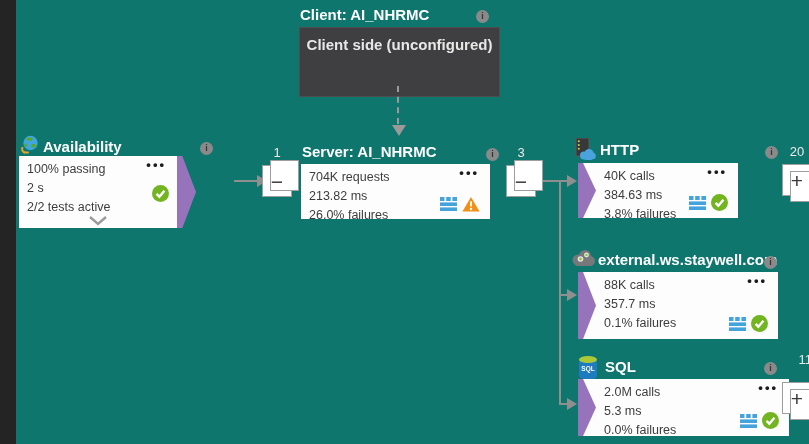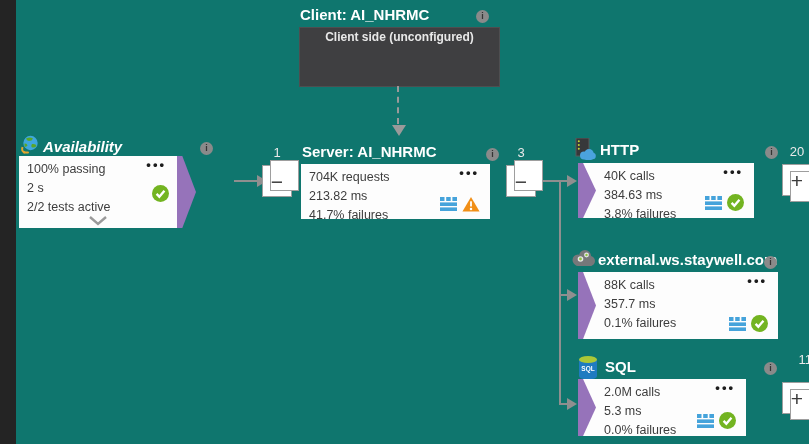--- a/index.html
+++ b/index.html
@@ -5,23 +5,23 @@
   html,body{margin:0;padding:0;background:#242424;font-family:"Liberation Sans",sans-serif;}
   .canvas{position:relative;width:809px;height:444px;background:#0f766e;overflow:hidden;margin-left:16px;}
 
   .node-title{position:absolute;color:#ffffff;font-size:15px;font-weight:600;white-space:nowrap;}
   .count-label{position:absolute;color:#e9e9e9;font-size:13px;text-align:center;width:30px;}
 
   .info{position:absolute;width:13px;height:13px;border-radius:50%;background:#8a8a8a;cursor:pointer;}
   .info::after{content:"i";position:absolute;left:0;right:0;top:0;bottom:0;color:#343434;
     font-size:9px;font-weight:bold;text-align:center;line-height:13px;}
 
-  .client-card{position:absolute;left:283px;top:27px;width:201px;height:60px;background:#3f3f41;
-    border:1px solid #4e4e50;box-sizing:border-box;color:#e8e8e8;font-size:12px;font-weight:600;
-    text-align:center;padding-top:2px;cursor:pointer;}
+  .client-card{position:absolute;left:283px;top:27px;width:201px;height:70px;background:#3f3f41;
+    border:1px solid #4e4e50;box-sizing:border-box;color:#e8e8e8;font-size:15px;font-weight:600;
+    text-align:center;padding-top:8px;cursor:pointer;}
 
   .card{position:absolute;background:#fdfdfd;cursor:pointer;}
   .metrics{position:absolute;left:0;top:0;right:0;padding:4px 8px 0 8px;}
   .metrics.indent{padding-left:26px;}
   .metric{height:19px;line-height:19px;font-size:12.5px;color:#3d3d3d;white-space:nowrap;}
 
   .ellipsis{position:absolute;top:1px;right:11px;font-size:13px;font-weight:bold;color:#1d1d1d;
     letter-spacing:2px;cursor:pointer;}
 
   .chev-out{position:absolute;right:-19px;top:0;bottom:0;width:19px;background:#9673ba;
@@ -65,21 +65,21 @@
   <div class="arrow-down" style="left:376px;top:125px;"></div>
 
   <svg class="abs" style="left:4px;top:135px;" width="19" height="19" viewBox="0 0 19 19">
     <circle cx="10.5" cy="8" r="7.2" fill="#3fa7dd"></circle>
     <path d="M6 3.5 Q10 1.5 13 3.5 Q12 6 9 6 Q6.5 5.5 6 3.5Z" fill="#5aa628"></path>
     <path d="M12 9 Q16 8.5 16.5 11 Q14 13.5 11.5 12 Q11 10 12 9Z" fill="#5aa628"></path>
     <path d="M4.5 8.5 Q7 8 7.5 10.5 Q6 12.5 4.5 11.5Z" fill="#5aa628"></path>
     <path d="M2.5 12 Q1 16.5 5 17.5" stroke="#e5a62e" stroke-width="2" fill="none"></path>
     <rect x="3" y="16.5" width="6" height="2" rx="1" fill="#e5a62e"></rect>
   </svg>
-  <div class="node-title" style="left:27px;top:138px;font-style:italic;">Availability</div>
+  <div class="node-title" style="left:27px;top:138px;">Availability</div>
   <span class="info" style="left:184px;top:142px;"></span>
 
   <div class="card" style="left:3px;top:156px;width:158px;height:72px;">
     <div class="chev-out"></div>
     <div class="metrics">
       <div class="metric">100% passing</div>
       <div class="metric">2 s</div>
       <div class="metric">2/2 tests active</div>
     </div>
     <span class="ellipsis">•••</span>
@@ -98,21 +98,21 @@
   <div class="stackbtn minus" style="left:246px;top:165px;">
     <span>−</span>
   </div>
 
   <div class="node-title" style="left:286px;top:143px;">Server: AI_NHRMC</div>
   <span class="info" style="left:470px;top:148px;"></span>
   <div class="card" style="left:285px;top:164px;width:189px;height:55px;">
     <div class="metrics">
       <div class="metric">704K requests</div>
       <div class="metric">213.82 ms</div>
-      <div class="metric">41.7% failures</div>
+      <div class="metric">26.0% failures</div>
     </div>
     <span class="ellipsis">•••</span>
     <div class="status-row">
       <svg width="17" height="14" viewBox="0 0 17 14">
         <rect x="0" y="0" width="4.5" height="4" fill="#45a3db"></rect>
           <rect x="6.2" y="0" width="4.5" height="4" fill="#45a3db"></rect>
           <rect x="12.4" y="0" width="4.6" height="4" fill="#45a3db"></rect>
         <rect x="0" y="5.4" width="17" height="3.6" fill="#45a3db"></rect>
           <rect x="0" y="10.4" width="17" height="3.6" fill="#45a3db"></rect>
       </svg>
@@ -142,21 +142,21 @@
     <circle cx="6.8" cy="3.2" r="1" fill="#c6d832"></circle>
       <circle cx="6.8" cy="7" r="1" fill="#c6d832"></circle>
       <circle cx="6.8" cy="10.8" r="1" fill="#c6d832"></circle>
     <circle cx="12" cy="17.5" r="4" fill="#4ba3dd"></circle>
       <circle cx="17" cy="15.8" r="4.8" fill="#4ba3dd"></circle>
     <circle cx="20.5" cy="18" r="3.3" fill="#4ba3dd"></circle>
       <rect x="12" y="17" width="9" height="5" rx="2.2" fill="#4ba3dd"></rect>
   </svg>
   <div class="node-title" style="left:584px;top:141px;">HTTP</div>
   <span class="info" style="left:749px;top:146px;"></span>
-  <div class="card" style="left:562px;top:163px;width:160px;height:55px;padding-left:16px;">
+  <div class="card" style="left:562px;top:163px;width:160px;height:55px;">
     <div class="chev-in"></div>
     <div class="metrics indent">
       <div class="metric">40K calls</div>
       <div class="metric">384.63 ms</div>
       <div class="metric">3.8% failures</div>
     </div>
     <span class="ellipsis">•••</span>
     <div class="status-row">
       <svg width="17" height="14" viewBox="0 0 17 14">
         <rect x="0" y="0" width="4.5" height="4" fill="#45a3db"></rect>
@@ -211,21 +211,21 @@
     </div>
   </div>
 
   <svg class="abs" style="left:561px;top:355px;" width="22" height="26" viewBox="0 0 22 26">
     <path d="M2 4.5 L2 21 A9 3.6 0 0 0 20 21 L20 4.5 Z" fill="#1f7bc0"></path>
     <ellipse cx="11" cy="4.5" rx="9" ry="3.6" fill="#abc837"></ellipse>
     <text x="11" y="16" text-anchor="middle" font-size="6.5" font-weight="bold" fill="#ffffff" font-family="Liberation Sans, sans-serif">SQL</text>
   </svg>
   <div class="node-title" style="left:589px;top:358px;">SQL</div>
   <span class="info" style="left:748px;top:362px;"></span>
-  <div class="card" style="left:562px;top:379px;width:168px;height:57px;">
+  <div class="card" style="left:562px;top:379px;width:211px;height:57px;">
     <div class="chev-in"></div>
     <div class="metrics indent">
       <div class="metric">2.0M calls</div>
       <div class="metric">5.3 ms</div>
       <div class="metric">0.0% failures</div>
     </div>
     <span class="ellipsis">•••</span>
     <div class="status-row">
       <svg width="17" height="14" viewBox="0 0 17 14">
         <rect x="0" y="0" width="4.5" height="4" fill="#45a3db"></rect>

